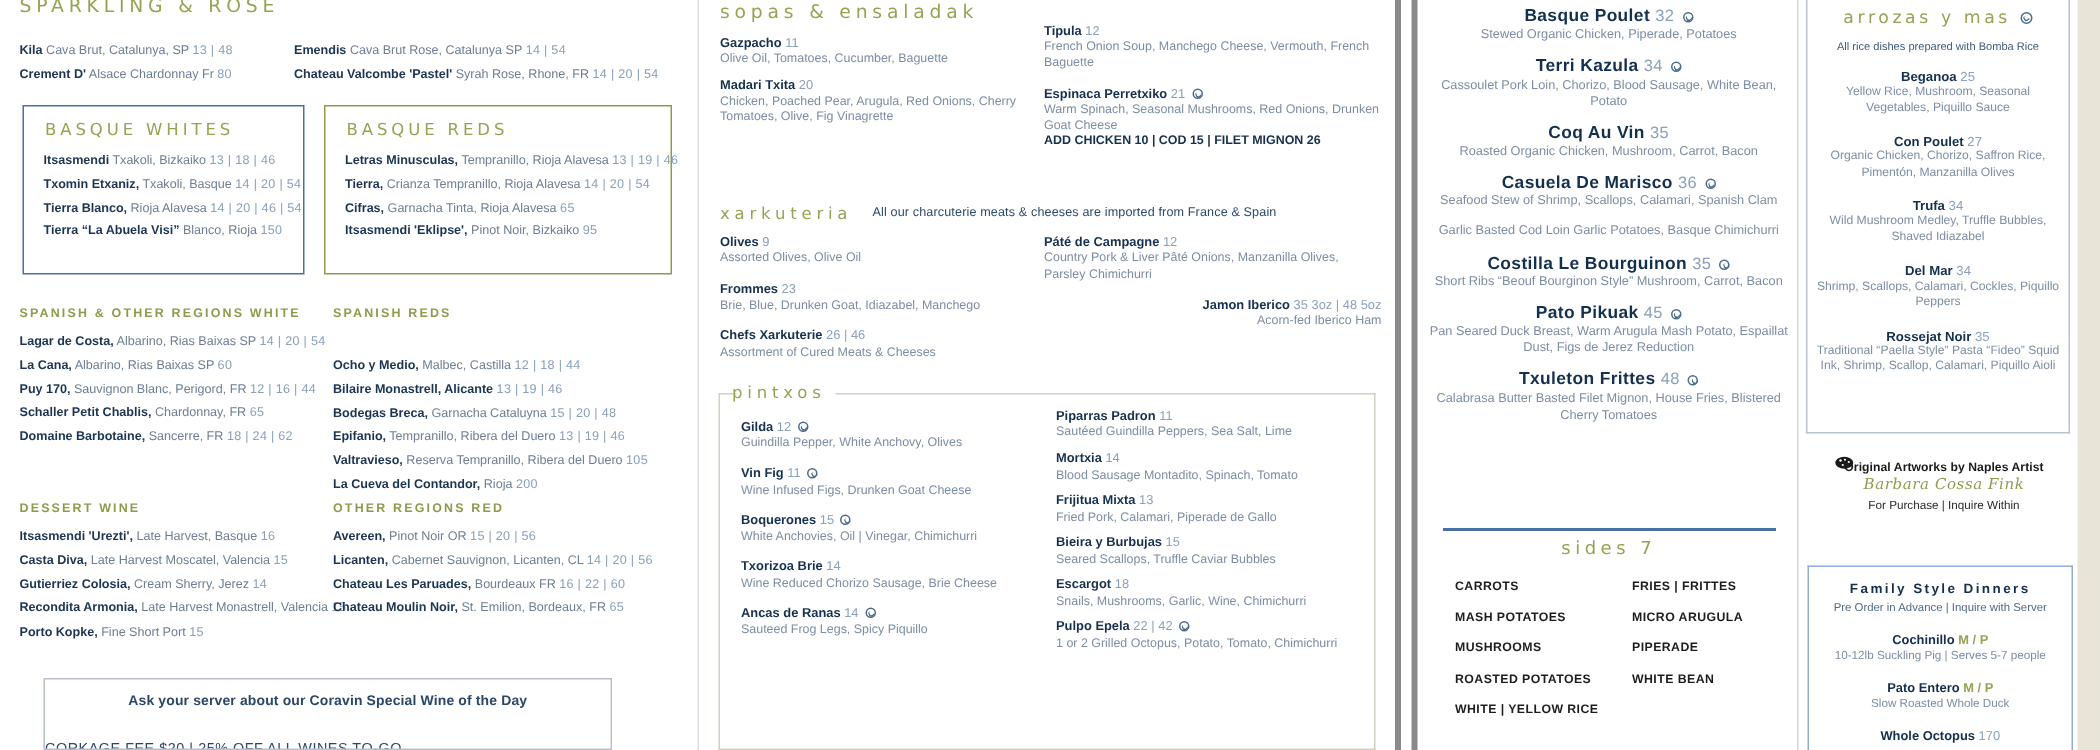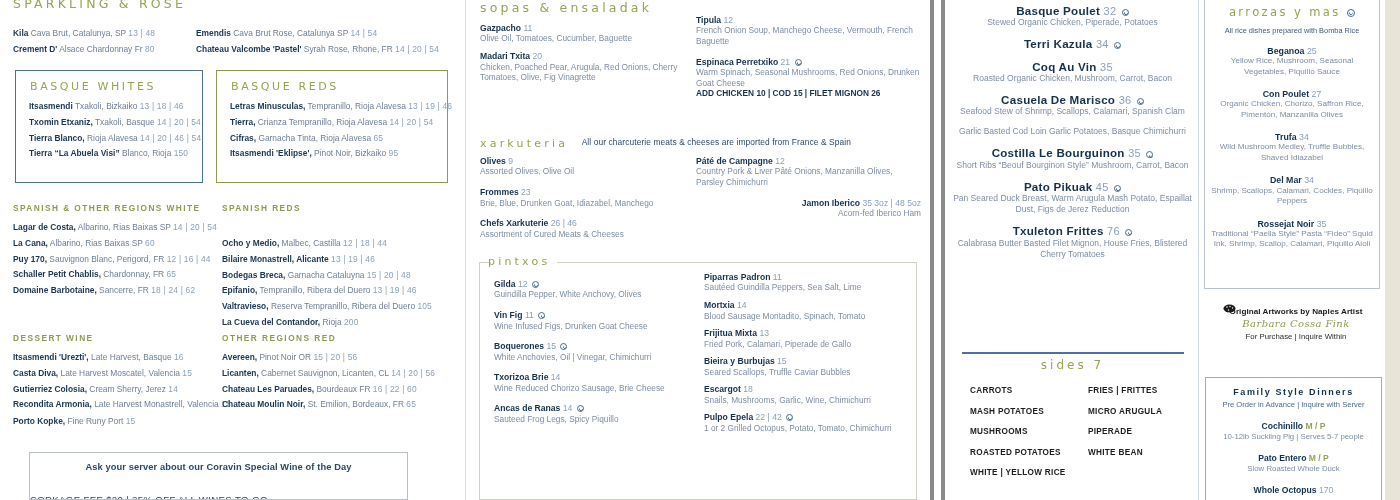--- a/index.html
+++ b/index.html
@@ -316,21 +316,21 @@
         <span>Cream Sherry, Jerez</span>
         <span class="price">14</span>
       </div>
       <div class="wine-line">
         <b>Recondita Armonia,</b>
         <span>Late Harvest Monastrell, Valencia</span>
         <span class="price">15</span>
       </div>
       <div class="wine-line" style="margin-top:8px;">
         <b>Porto Kopke,</b>
-        <span>Fine Runy Port</span>
+        <span>Fine Short Port</span>
         <span class="price">15</span>
       </div>
     </div>
 
     <div class="w-grid" style="left:222px; top:333px; width:244px;">
       <div class="sec-head-caps" style="margin-bottom:10px;">OTHER REGIONS RED</div>
       <div class="wine-line">
         <b>Avereen,</b>
         <span>Pinot Noir OR</span>
         <span class="price">15  |  20  |  56</span>
@@ -558,20 +558,21 @@
         </div>
         <div class="ds">Stewed Organic Chicken, Piperade, Potatoes</div>
       </div>
 
       <div class="e-dish">
         <div class="nm">
           <span>Terri Kazula</span>
           <span class="p">34</span>
           <span class="gf"></span>
         </div>
+        <div class="ds">Cassoulet Pork Loin, Chorizo, Blood Sausage, White Bean, Potato</div>
       </div>
 
       <div class="e-dish">
         <div class="nm">
           <span>Coq Au Vin</span>
           <span class="p">35</span>
         </div>
         <div class="ds">Roasted Organic Chicken, Mushroom, Carrot, Bacon</div>
       </div>
 
@@ -602,21 +603,21 @@
           <span>Pato Pikuak</span>
           <span class="p">45</span>
           <span class="gf"></span>
         </div>
         <div class="ds">Pan Seared Duck Breast, Warm Arugula Mash Potato, Espaillat Dust, Figs de Jerez Reduction</div>
       </div>
 
       <div class="e-dish">
         <div class="nm">
           <span>Txuleton Frittes</span>
-          <span class="p">76</span>
+          <span class="p">48</span>
           <span class="gf"></span>
         </div>
         <div class="ds">Calabrasa Butter Basted Filet Mignon, House Fries, Blistered Cherry Tomatoes</div>
       </div>
     </div>
 
     <div class="sides-rule"></div>
     <div class="sides-title sec-head-hand" style="font-size:12px; letter-spacing:3px;">sides 7</div>
 
     <div class="sides-grid">

